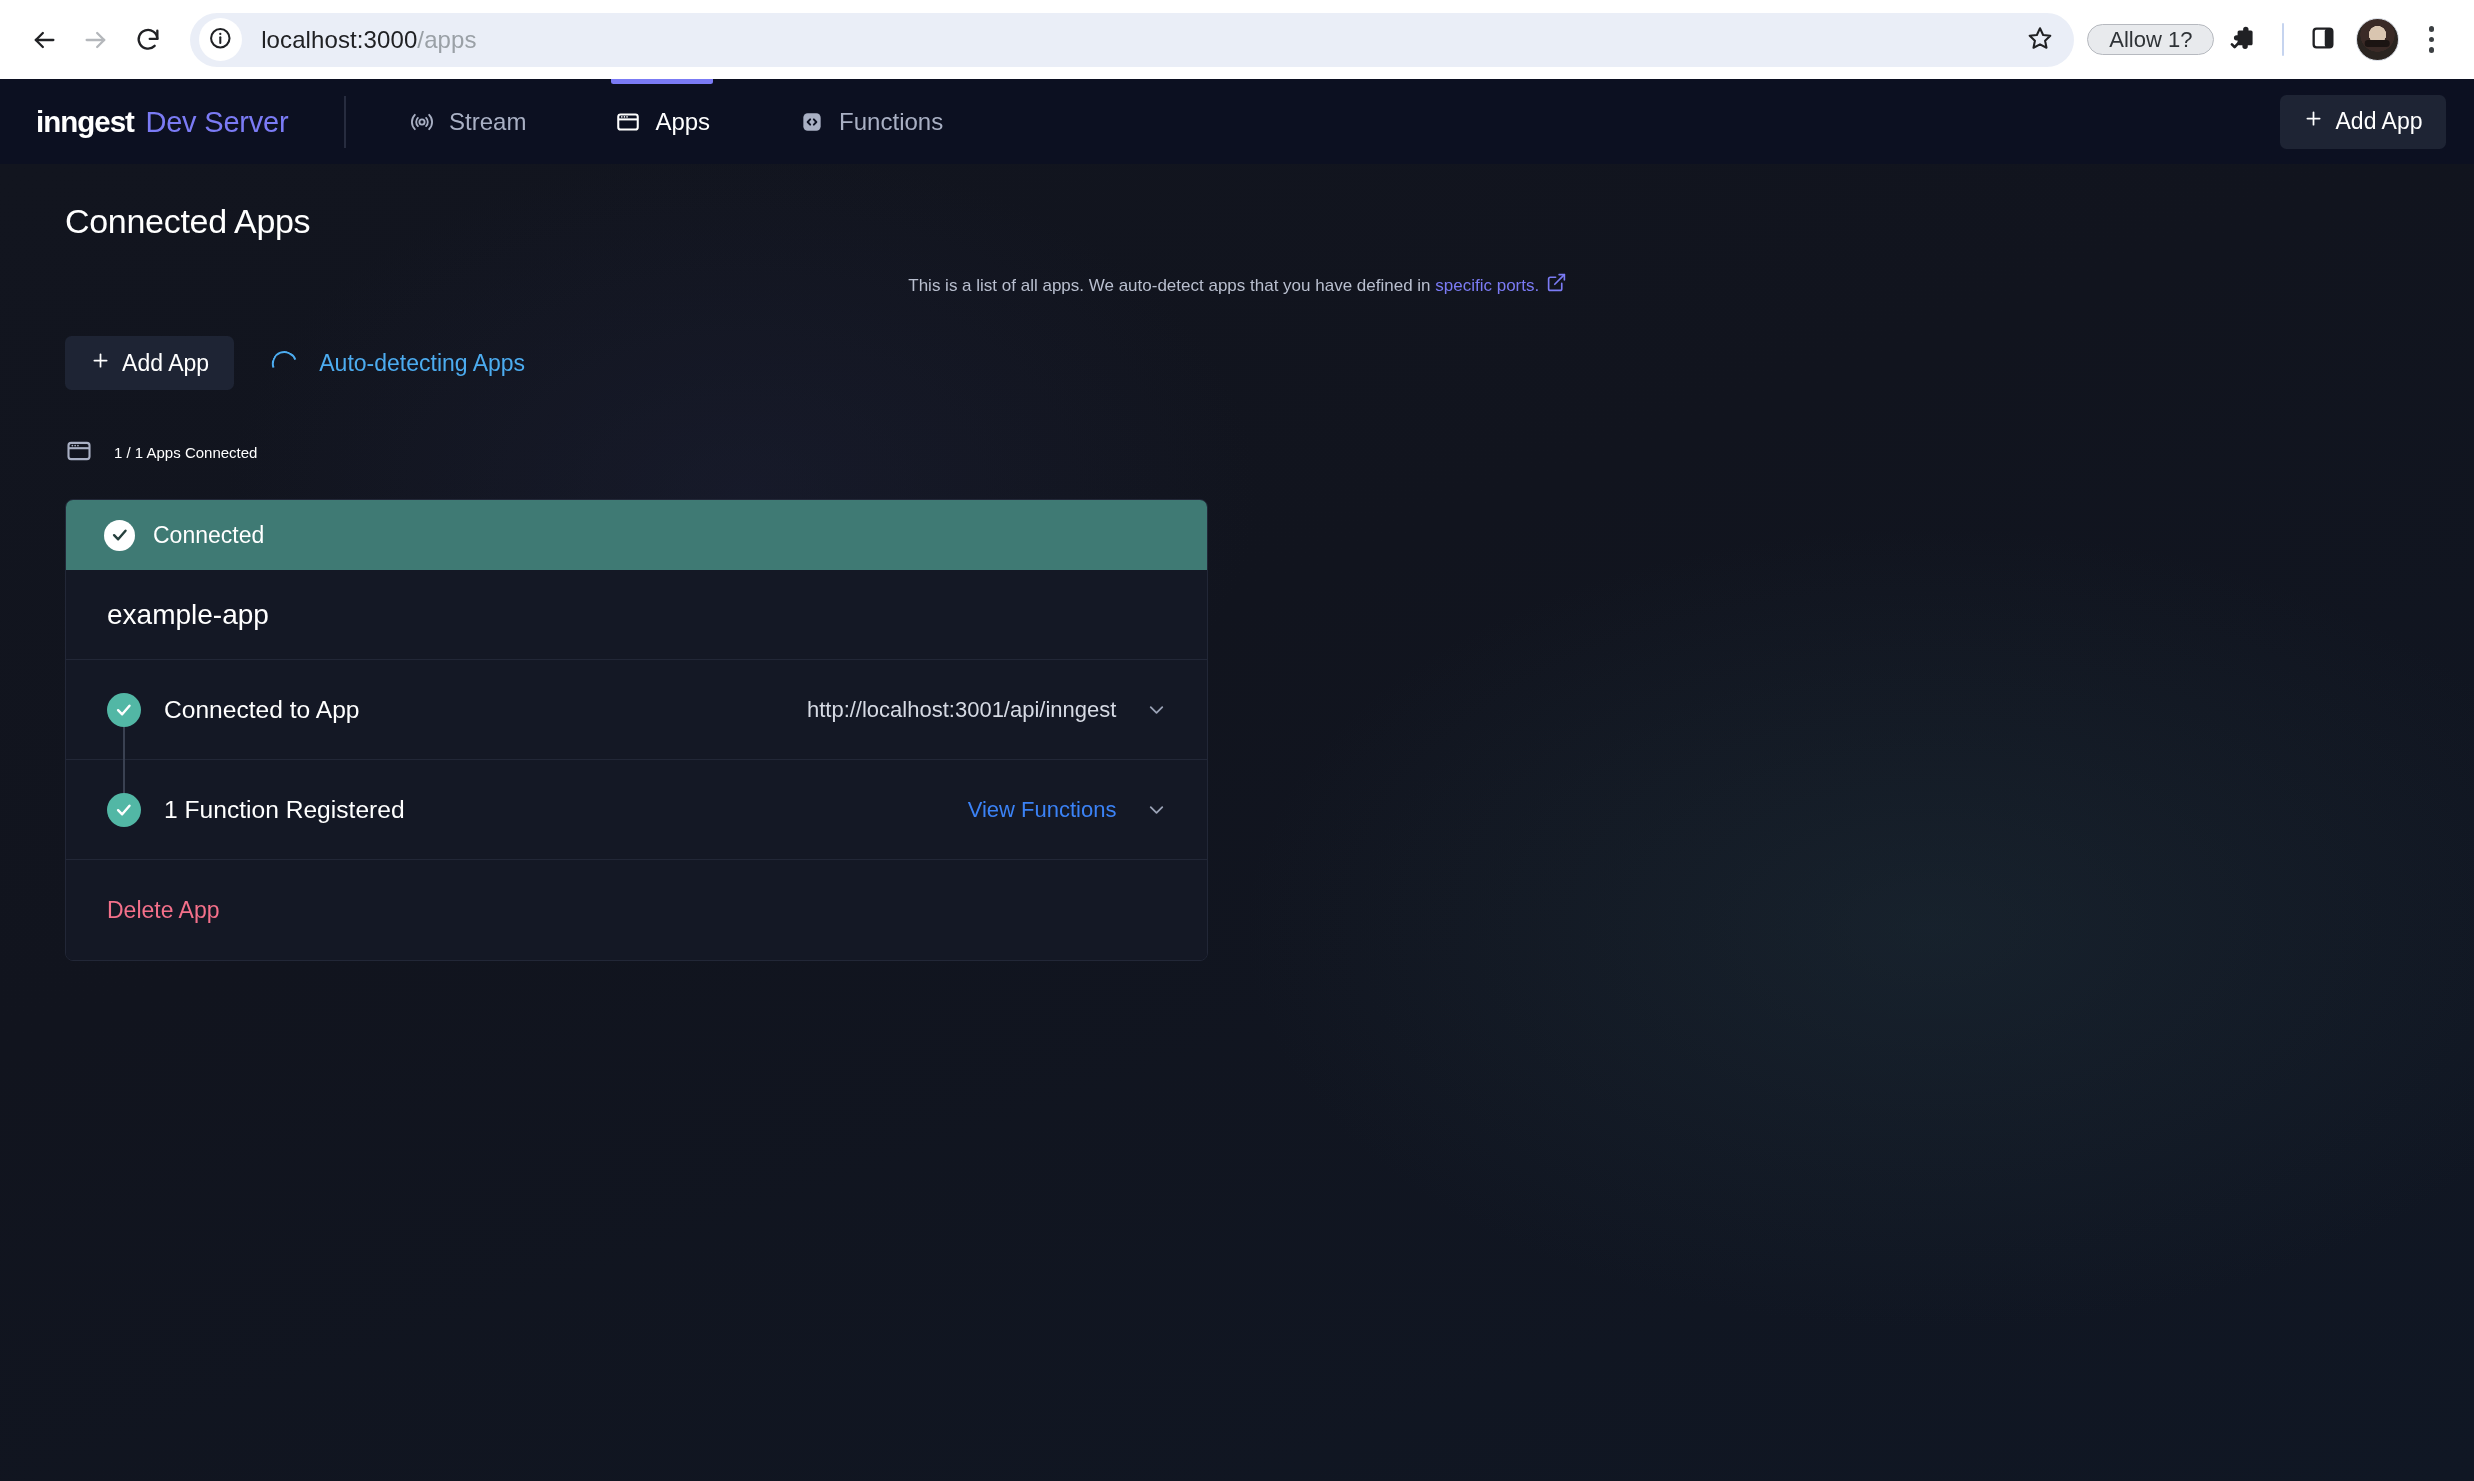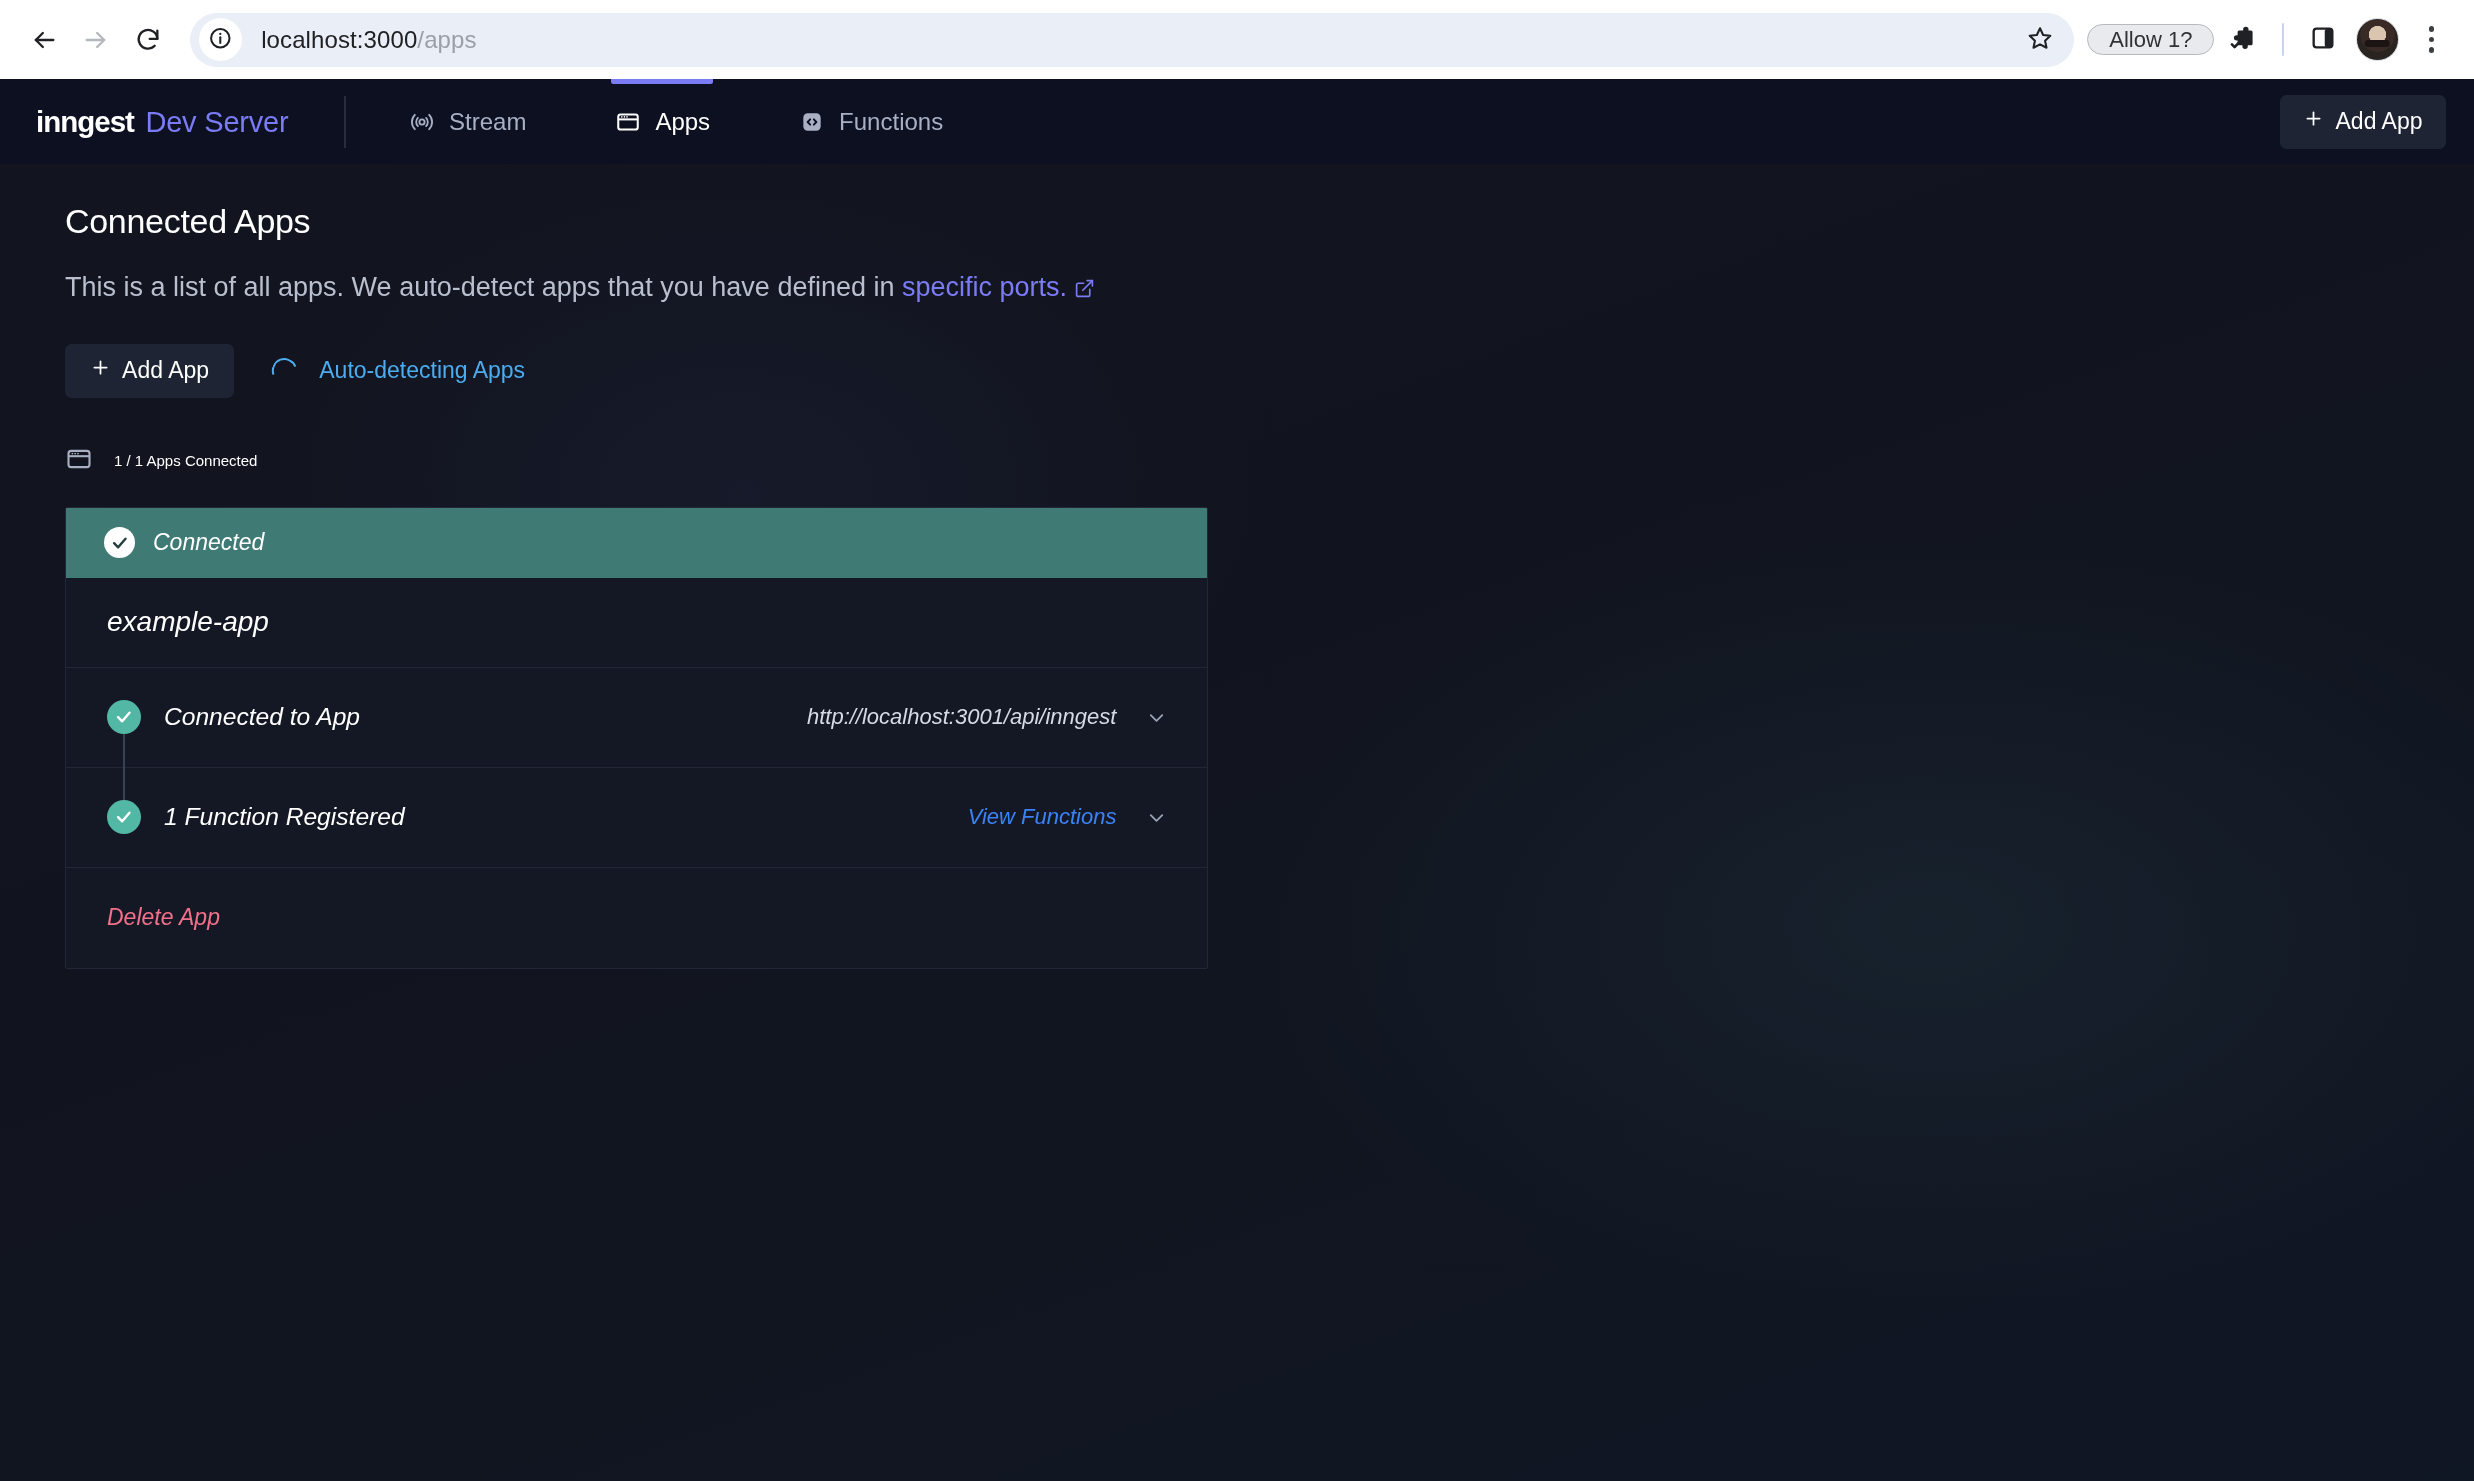--- a/index.html
+++ b/index.html
@@ -155,21 +155,21 @@
       radial-gradient(737px 491px at 30% 25%, rgba(32,36,62,0.35) 0%, rgba(32,36,62,0) 70%),
       linear-gradient(160deg, #12151f 0%, #11141e 40%, #101724 100%);
     padding: 38px 65px 4px 65px;
     overflow: hidden;
   }
   .page-title {
     font-size: 34px; color: #ffffff; font-weight: 400; letter-spacing: -0.3px;
   }
   .page-desc {
     margin-top: 31px;
-    font-size: 27px; color: #b9bfcf;
+    font-size: 17px; color: #b9bfcf; text-align: center;
   }
   .page-desc a { color: #7b7bf5; text-decoration: none; }
   .ext-link-icon { display:inline-block; vertical-align: -2.5px; margin-left: 6.5px; }
 
   .action-row {
     margin-top: 38px;
     display: flex; align-items: center; gap: 38px;
   }
   .add-app-btn {
     background: #1e2434;
@@ -198,24 +198,23 @@
     margin-top: 47px;
     display: flex; align-items: center; gap: 21px;
     color: #ffffff; font-size: 15px;
   }
 
   
   .app-card {
     margin-top: 31px;
     width: 1143px;
     border: 0.8px solid #222737;
-    border-radius: 2px;
+    border-radius: 8px;
     overflow: hidden;
     background: #141825;
-    font-style: italic;
   }
   .card-banner {
     height: 70px;
     background: #3f7a74;
     display: flex; align-items: center; gap: 18px;
     padding-left: 38px;
     color: #ffffff; font-size: 23px;
   }
   .banner-check {
     width: 31px; height: 31px; border-radius: 50%;

